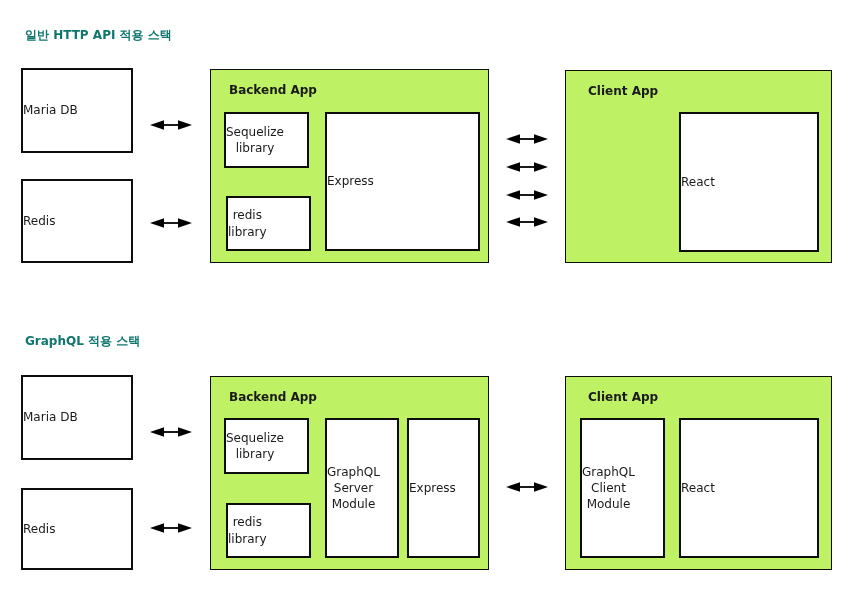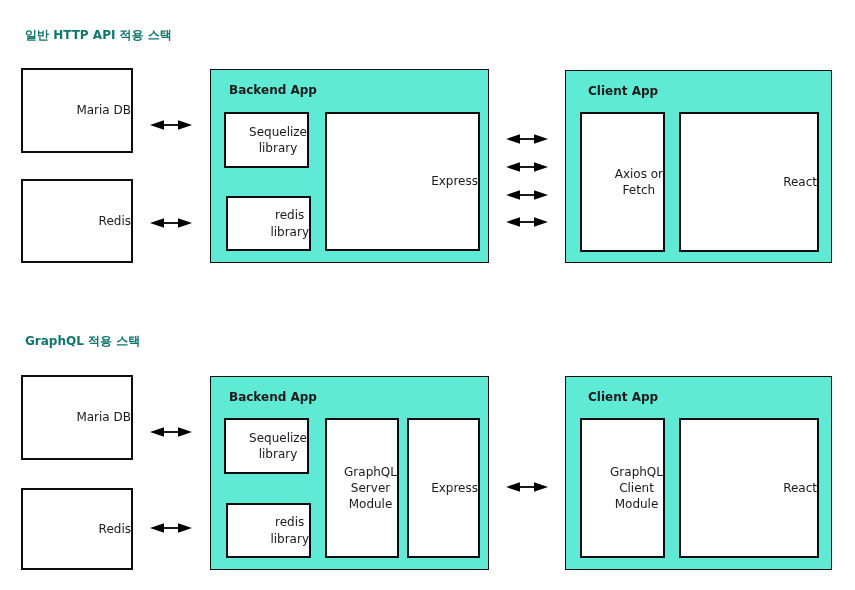--- a/index.html
+++ b/index.html
@@ -19,39 +19,39 @@
   .diagram-title {
     position: absolute;
     font-size: 12px;
     font-weight: 600;
     color: #0f766e;
     white-space: nowrap;
   }
   .container-box {
     position: absolute;
     border: 1.5px solid #0d0d0d;
-    background: #5eead4;
+    background: #bef264;
     box-sizing: border-box;
     padding-left: 35px;
   }
   .container-label {
     position: absolute;
     font-size: 12px;
     font-weight: 600;
     color: #1a1a1a;
     white-space: nowrap;
   }
   .node-box {
     position: absolute;
     border: 2px solid #0d0d0d;
     background: #ffffff;
     box-sizing: border-box;
     display: flex;
     align-items: center;
-    justify-content: flex-end;
+    justify-content: flex-start;
     text-align: center;
   }
   .node-label {
     font-size: 12px;
     line-height: 1.35;
     color: #1a1a1a;
     white-space: pre-line;
     text-align: center;
   }
   .arrow {
@@ -116,24 +116,20 @@
     <polygon points="42,6 28,1.2 28,10.8" fill="#000"></polygon>
   </svg>
   <svg class="arrow" style="left:506px; top:216px;" width="42" height="12" viewBox="0 0 42 12">
     <line x1="9" y1="6" x2="33" y2="6" stroke="#000" stroke-width="1.8"></line>
     <polygon points="0,6 14,1.2 14,10.8" fill="#000"></polygon>
     <polygon points="42,6 28,1.2 28,10.8" fill="#000"></polygon>
   </svg>
 
   <div class="container-box" style="left:565px; top:70px; width:267px; height:193px;">
     <span class="container-label" style="left:22px; top:13px;">Client App</span>
-    <div class="node-box" style="left:14px; top:41px; width:85px; height:140px;">
-      <span class="node-label">Axios or
-Fetch</span>
-    </div>
     <div class="node-box" style="left:113px; top:41px; width:140px; height:140px;">
       <span class="node-label">React</span>
     </div>
   </div>
 
   <div class="diagram-title" style="left:25px; top:333px;">GraphQL 적용 스택</div>
 
   <div class="node-box" style="left:21px; top:375px; width:112px; height:85px;">
     <span class="node-label">Maria DB</span>
   </div>

